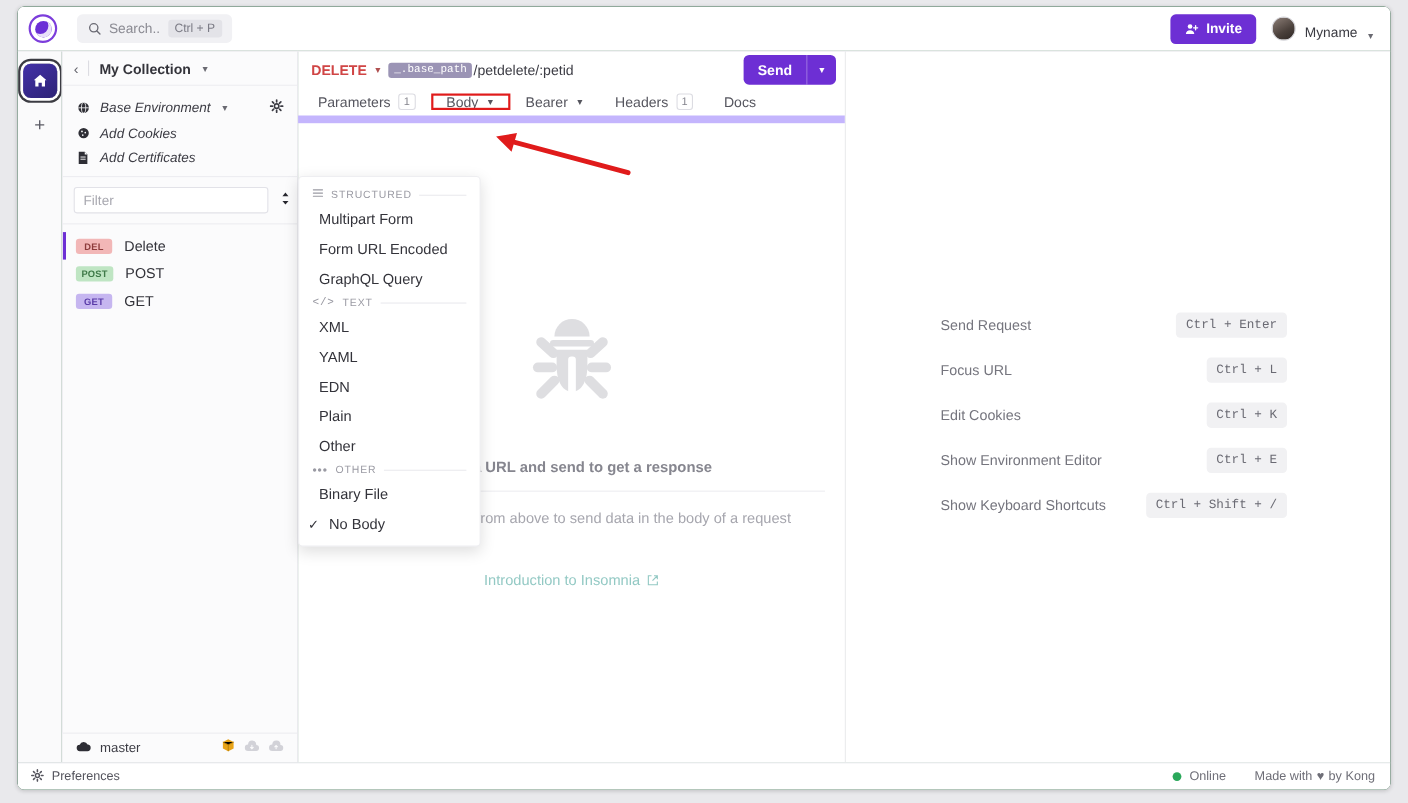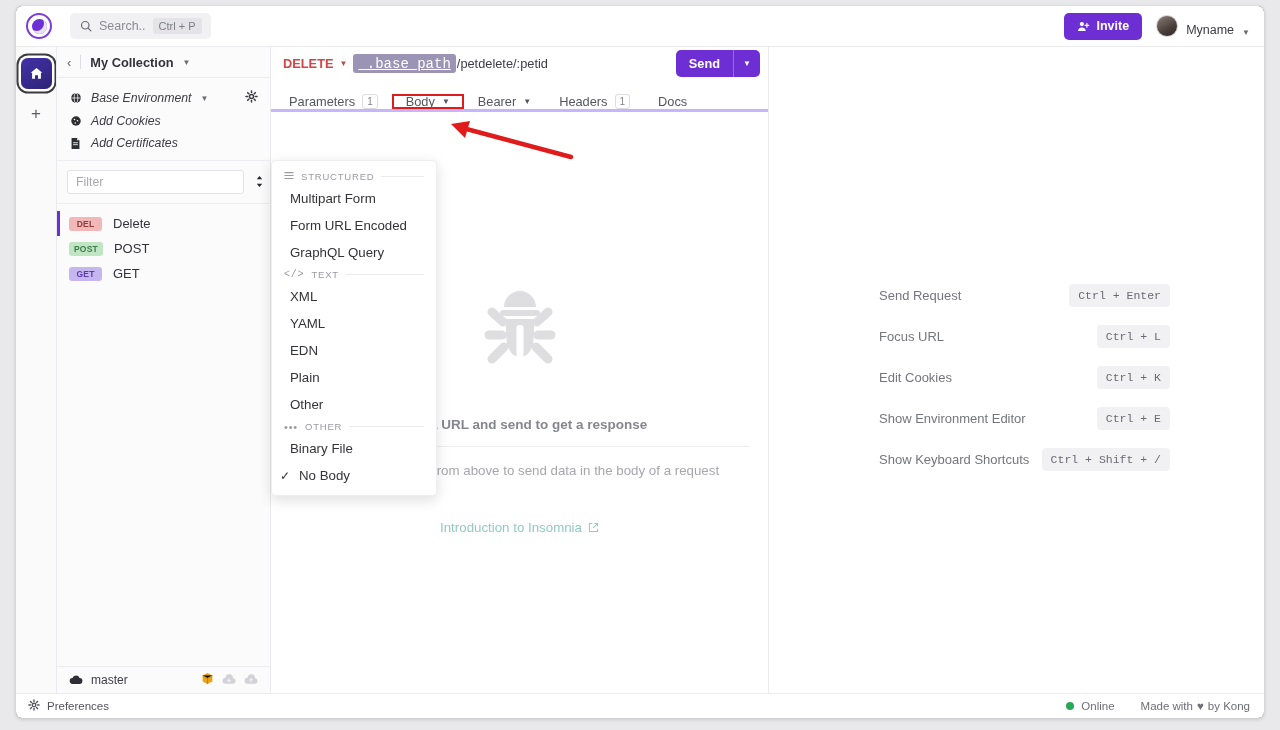--- a/index.html
+++ b/index.html
@@ -174,39 +174,38 @@
   .method-sel {
     display: flex; align-items: center; gap: 6px;
     color: #d04545; font-size: 12.8px; font-weight: bold;
     cursor: pointer;
   }
   .method-sel .caret { color: #b05050; }
   .url-text { font-size: 12.8px; color: #3c3c44; display: flex; align-items: center; }
   .tmpl-tag {
     background: #9b94b5; color: #ffffff;
     border-radius: 3px; padding: 1.5px 5px;
-    font-family: "Liberation Mono", monospace; font-size: 14px;
+    font-family: "Liberation Mono", monospace; font-size: 10px;
     margin-right: 1px;
-    text-decoration: underline;
   }
   .send-wrap {
     margin-left: auto; margin-right: 8px;
     display: flex; align-items: stretch;
     background: #6d2fd4; border-radius: 5px; overflow: hidden; height: 27px;
   }
   .send-main {
     color: #fff; font-size: 12.8px; font-weight: bold;
     padding: 0 13px; display: flex; align-items: center; cursor: pointer;
   }
   .send-div { width: 1px; background: rgba(255,255,255,.3); }
   .send-caret { padding: 0 9px; display: flex; align-items: center; color: #fff; font-size: 8px; cursor: pointer; }
 
   .tabs {
-    height: 32px; display: flex; align-items: flex-end;
-    border-bottom: 3px solid #c4b5fd;
+    height: 32px; display: flex; align-items: center;
+    border-bottom: 7px solid #c4b5fd;
     padding-left: 4px; position: relative;
   }
   .tab {
     display: flex; align-items: center; gap: 7px;
     padding: 0 14px; font-size: 12.8px; color: #55555e;
     cursor: pointer; position: relative;
   }
   .tab.hl {
     outline: 2px solid #e01b1b;
     outline-offset: -2px;
@@ -270,21 +269,21 @@
   .resp {
     flex: 1; border-top: 1px solid #ebebee;
     background: #fff; position: relative;
   }
   .shortcuts {
     position: absolute; left: 86px; top: 237px;
     width: 315px;
     display: flex; flex-direction: column; gap: 18px;
   }
   .sc-row { display: flex; align-items: center; }
-  .sc-label { font-size: 13px; color: #75757e; margin-left: 24px; }
+  .sc-label { font-size: 13px; color: #75757e; }
   .sc-key {
     margin-left: auto;
     background: #f1f1f3; color: #6a6a73;
     border-radius: 4px; padding: 5px 9px;
     font-family: "Liberation Mono", monospace; font-size: 11.5px;
   }
 
   
   .statusbar {
     height: 25px; min-height: 25px;

